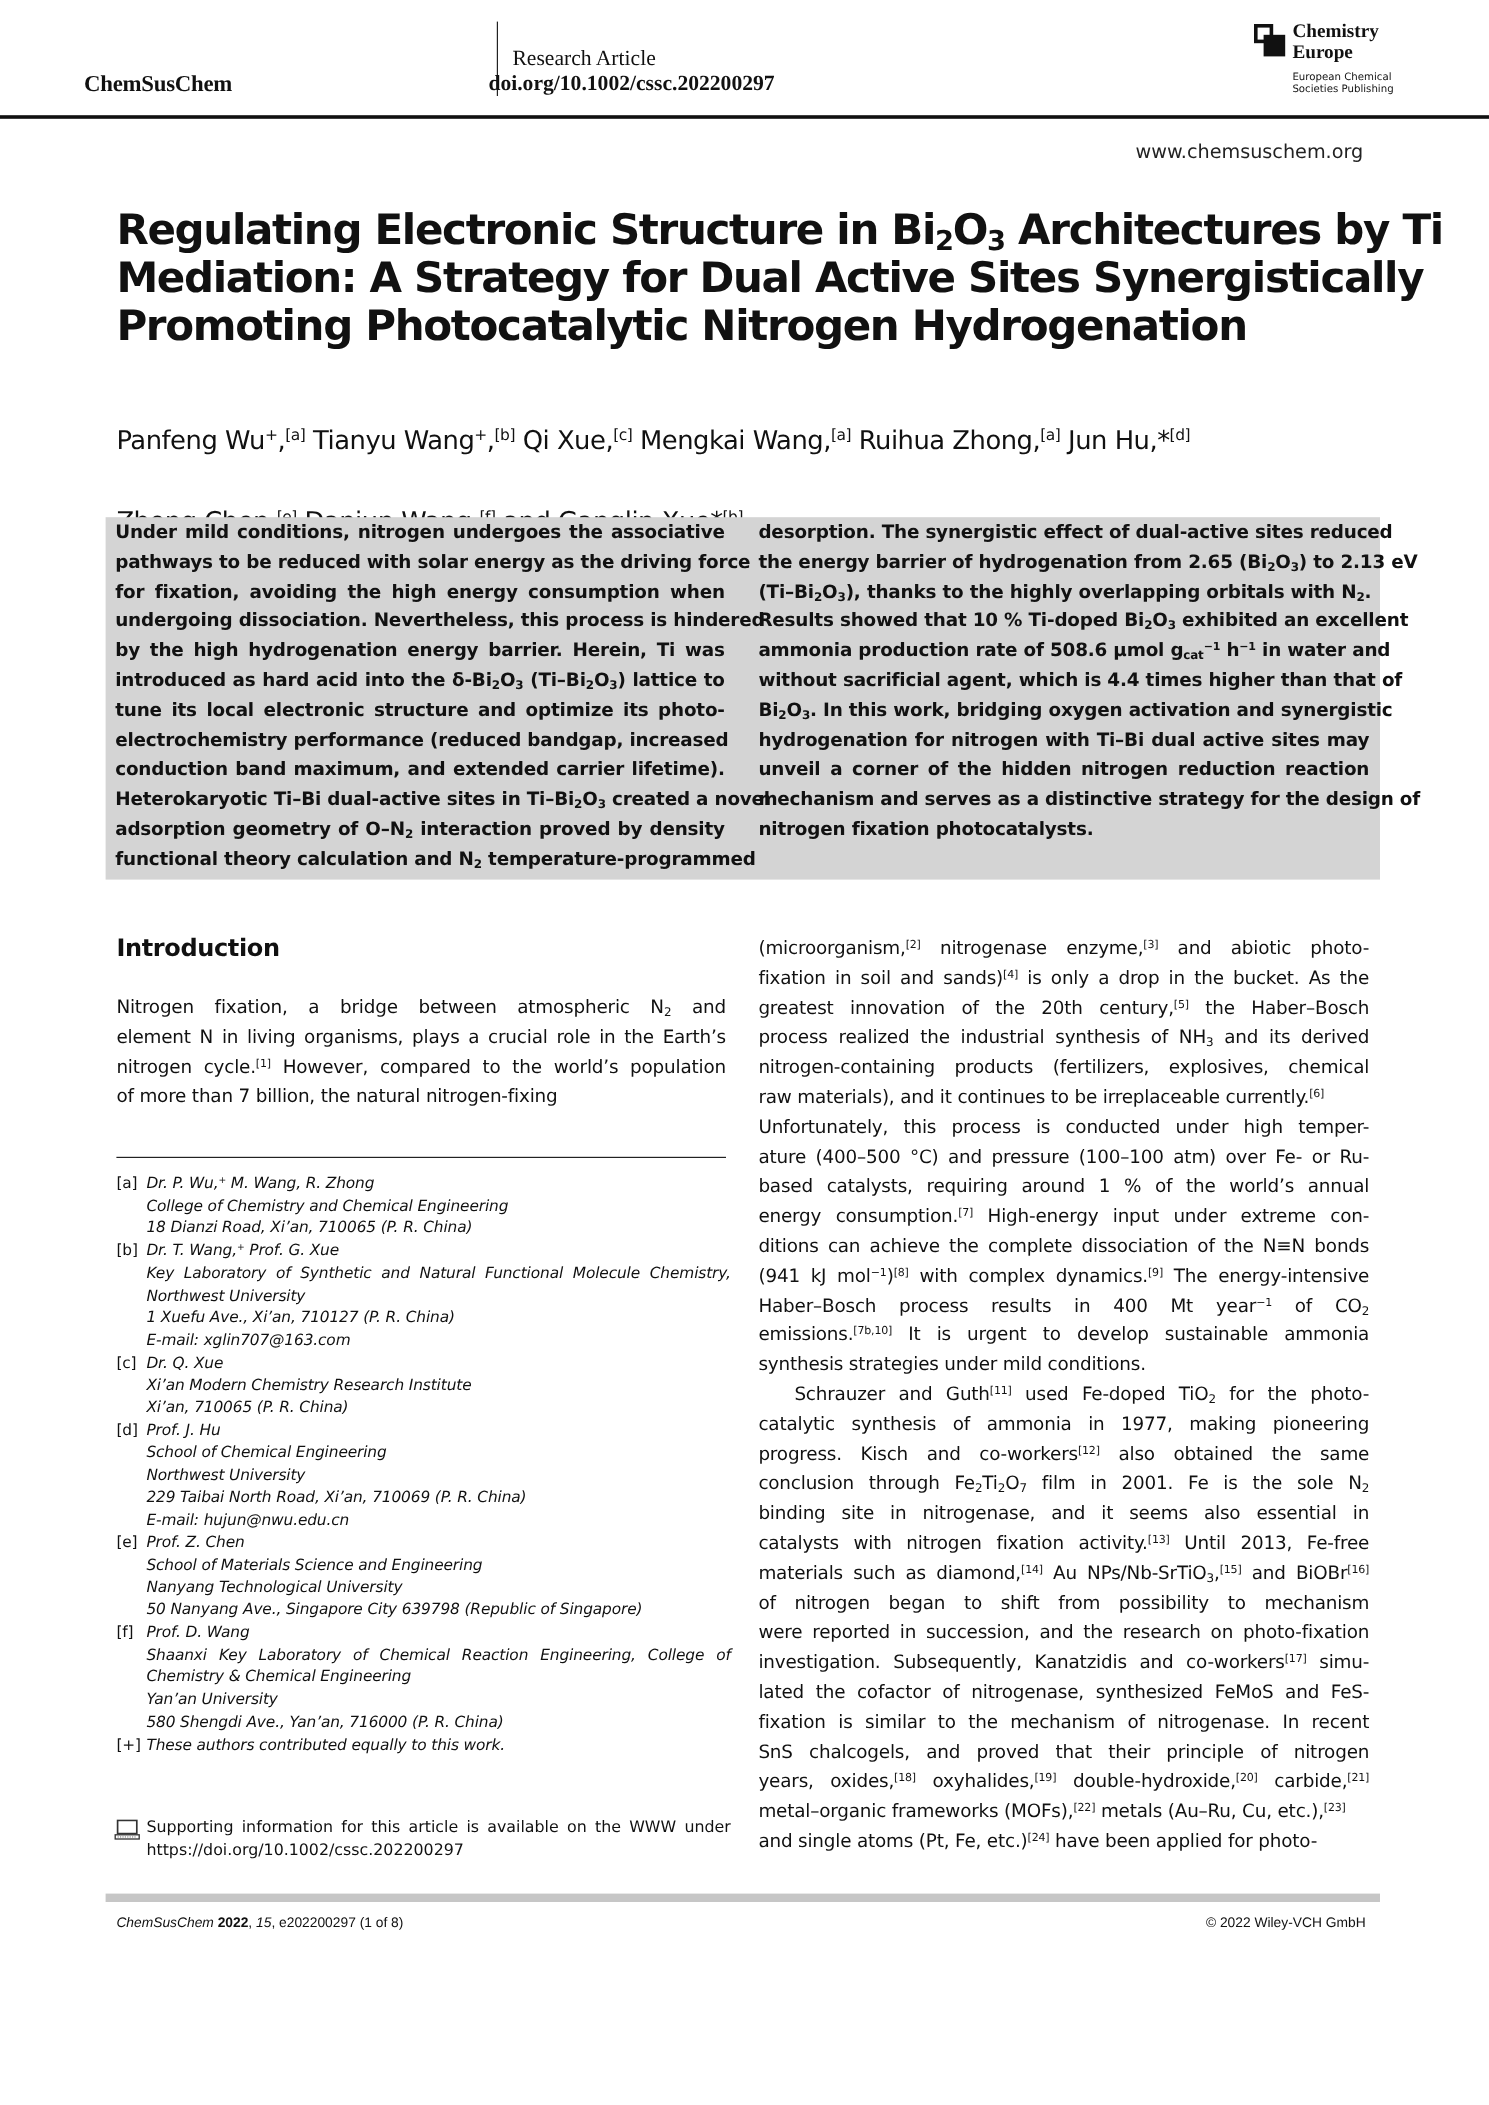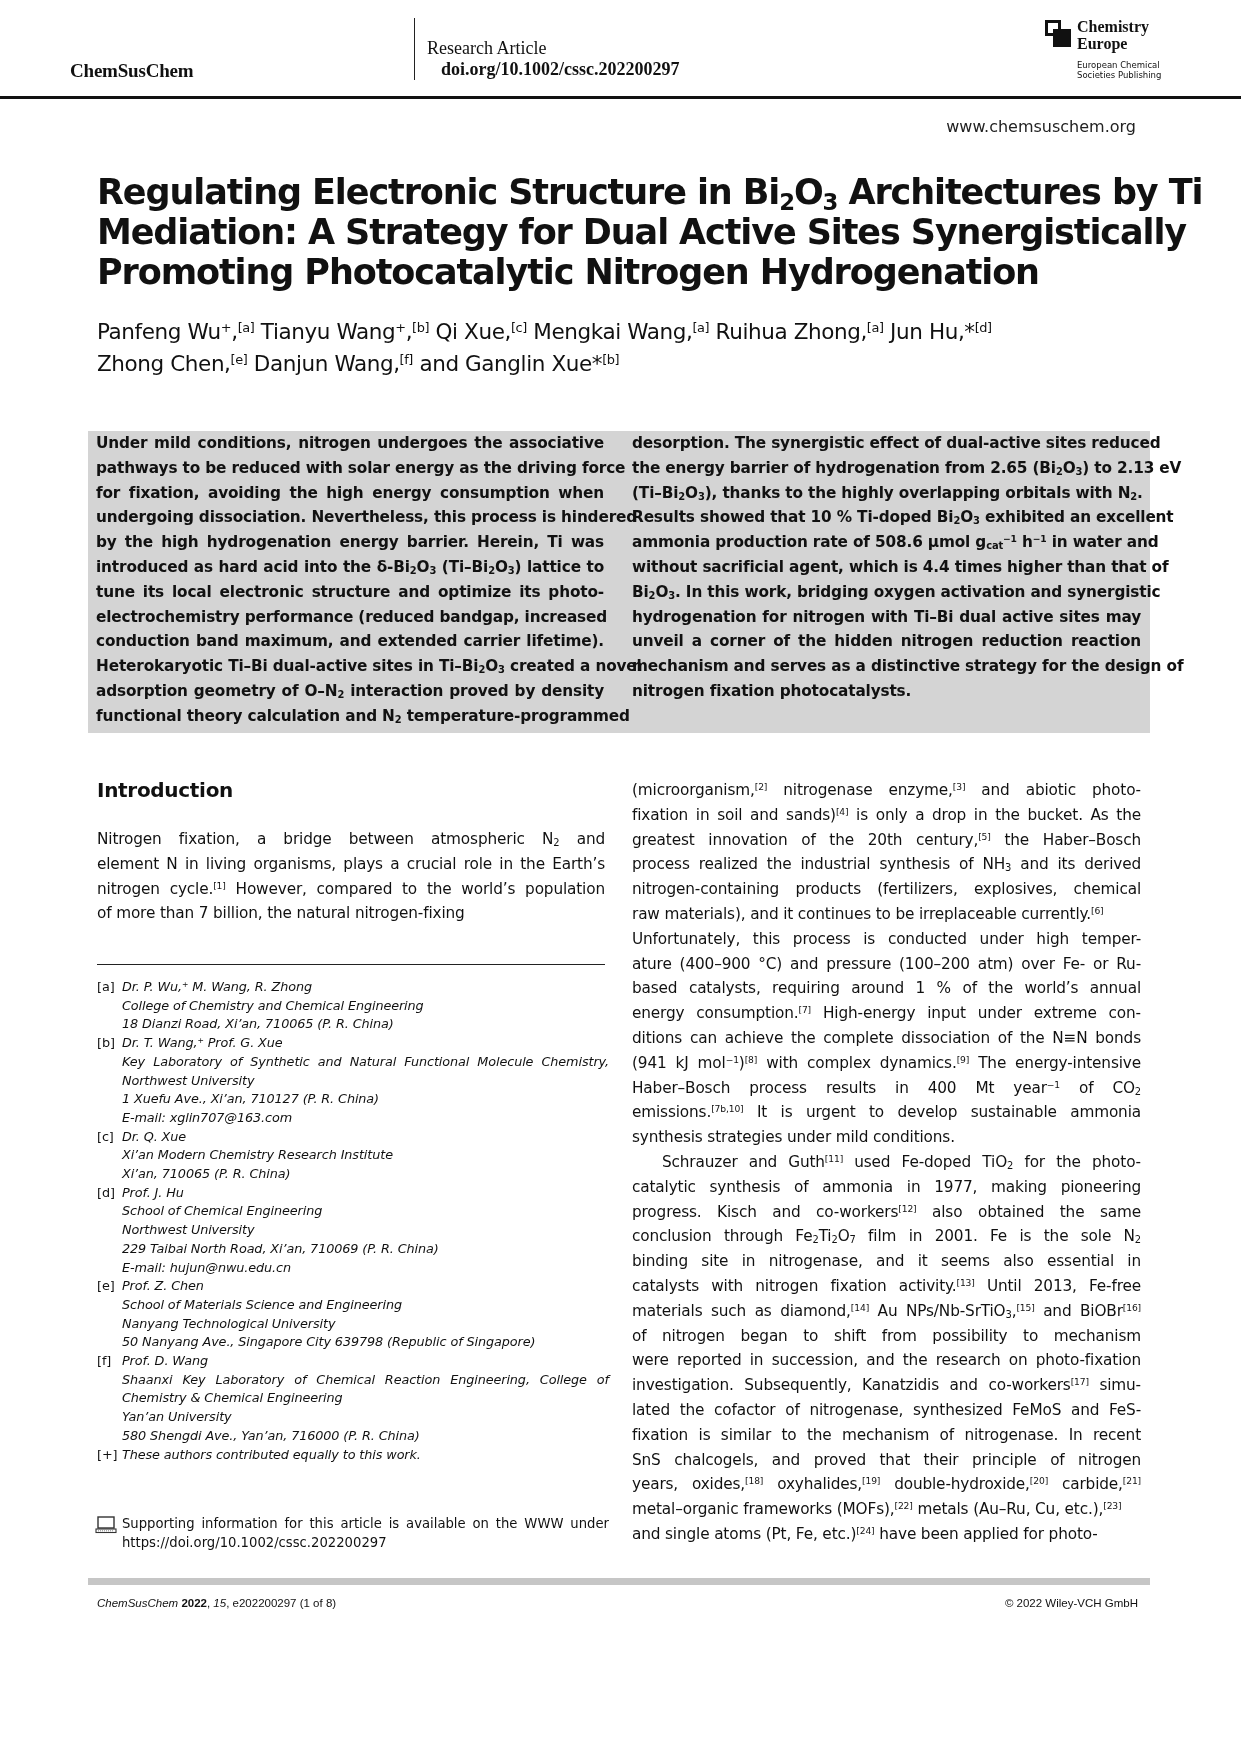--- a/index.html
+++ b/index.html
@@ -2,37 +2,37 @@
 <html><head>
 <meta charset="utf-8">
 <style>
   html, body { margin:0; padding:0; background:#ffffff; }
   body { width:1241px; height:1754px; position:relative; overflow:hidden; color:#111; font-family:"DejaVu Sans", "Liberation Sans", sans-serif; }
   .abs { position:absolute; }
   
   .journal-name { left:70px; top:60px; font-family:"Liberation Serif", serif; font-weight:bold; font-size:19px; letter-spacing:-0.2px; }
   .hdr-sep { left:414px; top:18px; width:1px; height:62px; background:#222; }
   .hdr-type { left:427px; top:38px; font-family:"Liberation Serif", serif; font-size:18px;text-align:right; }
-  .hdr-doi { left:441px; top:59px; font-family:"Liberation Serif", serif; font-weight:bold; font-size:18px; }
+  .hdr-doi { left:407px; top:59px; font-family:"Liberation Serif", serif; font-weight:bold; font-size:18px; }
   .logo { left:1045px; top:18px; width:140px; height:64px; }
   .logo-mark { position:absolute; left:0; top:2px; width:26px; height:26px; }
   .logo-mark .b1 { position:absolute; left:0; top:0; width:16px; height:16px; border:3px solid #111; background:#fff; box-sizing:border-box; }
   .logo-mark .b2 { position:absolute; left:8px; top:9px; width:18px; height:18px; background:#111; }
   .logo-t1 { position:absolute; left:32px; top:0; font-family:"Liberation Serif", serif; font-weight:bold; font-size:16px; line-height:17px; }
   .logo-t2 { position:absolute; left:32px; top:17px; font-family:"Liberation Serif", serif; font-weight:bold; font-size:16px; line-height:17px; }
   .logo-t3 { position:absolute; left:32px; top:42px; font-size:8.5px; line-height:10px; }
   .logo-t4 { position:absolute; left:32px; top:52px; font-size:8.5px; line-height:10px; }
   .hdr-rule { left:0; top:96px; width:1241px; height:3px; background:#111; }
   .site-url { right:105px; top:117px; font-size:16px; color:#222; }
 
   
   .title { left:97px; top:172px; width:1060px; font-family:"DejaVu Sans", sans-serif; font-weight:bold; font-size:35px; line-height:40px; letter-spacing:-1.1px; }
   .title .line { display:block; white-space:nowrap; }
   .authors { left:97px; top:316px; width:1060px; font-size:21.5px; line-height:32px; letter-spacing:-0.4px; }
-  .authors .line { display:block; white-space:nowrap; }
+  .authors .line { display:block; white-space:nowrap;margin-top:36px; }
 
   sub { font-size:0.65em; vertical-align:-0.25em; line-height:0; }
   sup { font-size:0.6em; vertical-align:0.55em; line-height:0; }
 
   
   .abstract { left:88px; top:431px; width:1062px; height:302px; background:#d4d4d4;font-weight:bold; }
   .abs-col { position:absolute; top:0; font-size:15.3px; line-height:24.8px; text-align:justify; letter-spacing:-0.15px; }
   .abs-col .line { display:block; white-space:nowrap; text-align-last:justify; }
   .abs-col .line.last { text-align-last:left; }
   .abs-left { left:8px; width:508px; top:0; }
@@ -134,21 +134,21 @@
     <span class="line last">of more than 7 billion, the natural nitrogen-fixing</span>
   </div>
 <div class="abs col-right body-text intro-right">
     <span class="line">(microorganism,<sup>[2]</sup> nitrogenase enzyme,<sup>[3]</sup> and abiotic photo-</span>
     <span class="line">fixation in soil and sands)<sup>[4]</sup> is only a drop in the bucket. As the</span>
     <span class="line">greatest innovation of the 20th century,<sup>[5]</sup> the Haber–Bosch</span>
     <span class="line">process realized the industrial synthesis of NH<sub>3</sub> and its derived</span>
     <span class="line">nitrogen-containing products (fertilizers, explosives, chemical</span>
     <span class="line last">raw materials), and it continues to be irreplaceable currently.<sup>[6]</sup></span>
     <span class="line">Unfortunately, this process is conducted under high temper-</span>
-    <span class="line">ature (400–900 °C) and pressure (100–200 atm) over Fe- or Ru-</span>
+    <span class="line">ature (400–500 °C) and pressure (100–100 atm) over Fe- or Ru-</span>
     <span class="line">based catalysts, requiring around 1 % of the world’s annual</span>
     <span class="line">energy consumption.<sup>[7]</sup> High-energy input under extreme con-</span>
     <span class="line">ditions can achieve the complete dissociation of the N≡N bonds</span>
     <span class="line">(941 kJ mol<sup>−1</sup>)<sup>[8]</sup> with complex dynamics.<sup>[9]</sup> The energy-intensive</span>
     <span class="line">Haber–Bosch process results in 400 Mt year<sup>−1</sup> of CO<sub>2</sub></span>
     <span class="line">emissions.<sup>[7b,10]</sup> It is urgent to develop sustainable ammonia</span>
     <span class="line last">synthesis strategies under mild conditions.</span>
     <span class="line indent">Schrauzer and Guth<sup>[11]</sup> used Fe-doped TiO<sub>2</sub> for the photo-</span>
     <span class="line">catalytic synthesis of ammonia in 1977, making pioneering</span>
     <span class="line">progress. Kisch and co-workers<sup>[12]</sup> also obtained the same</span>

